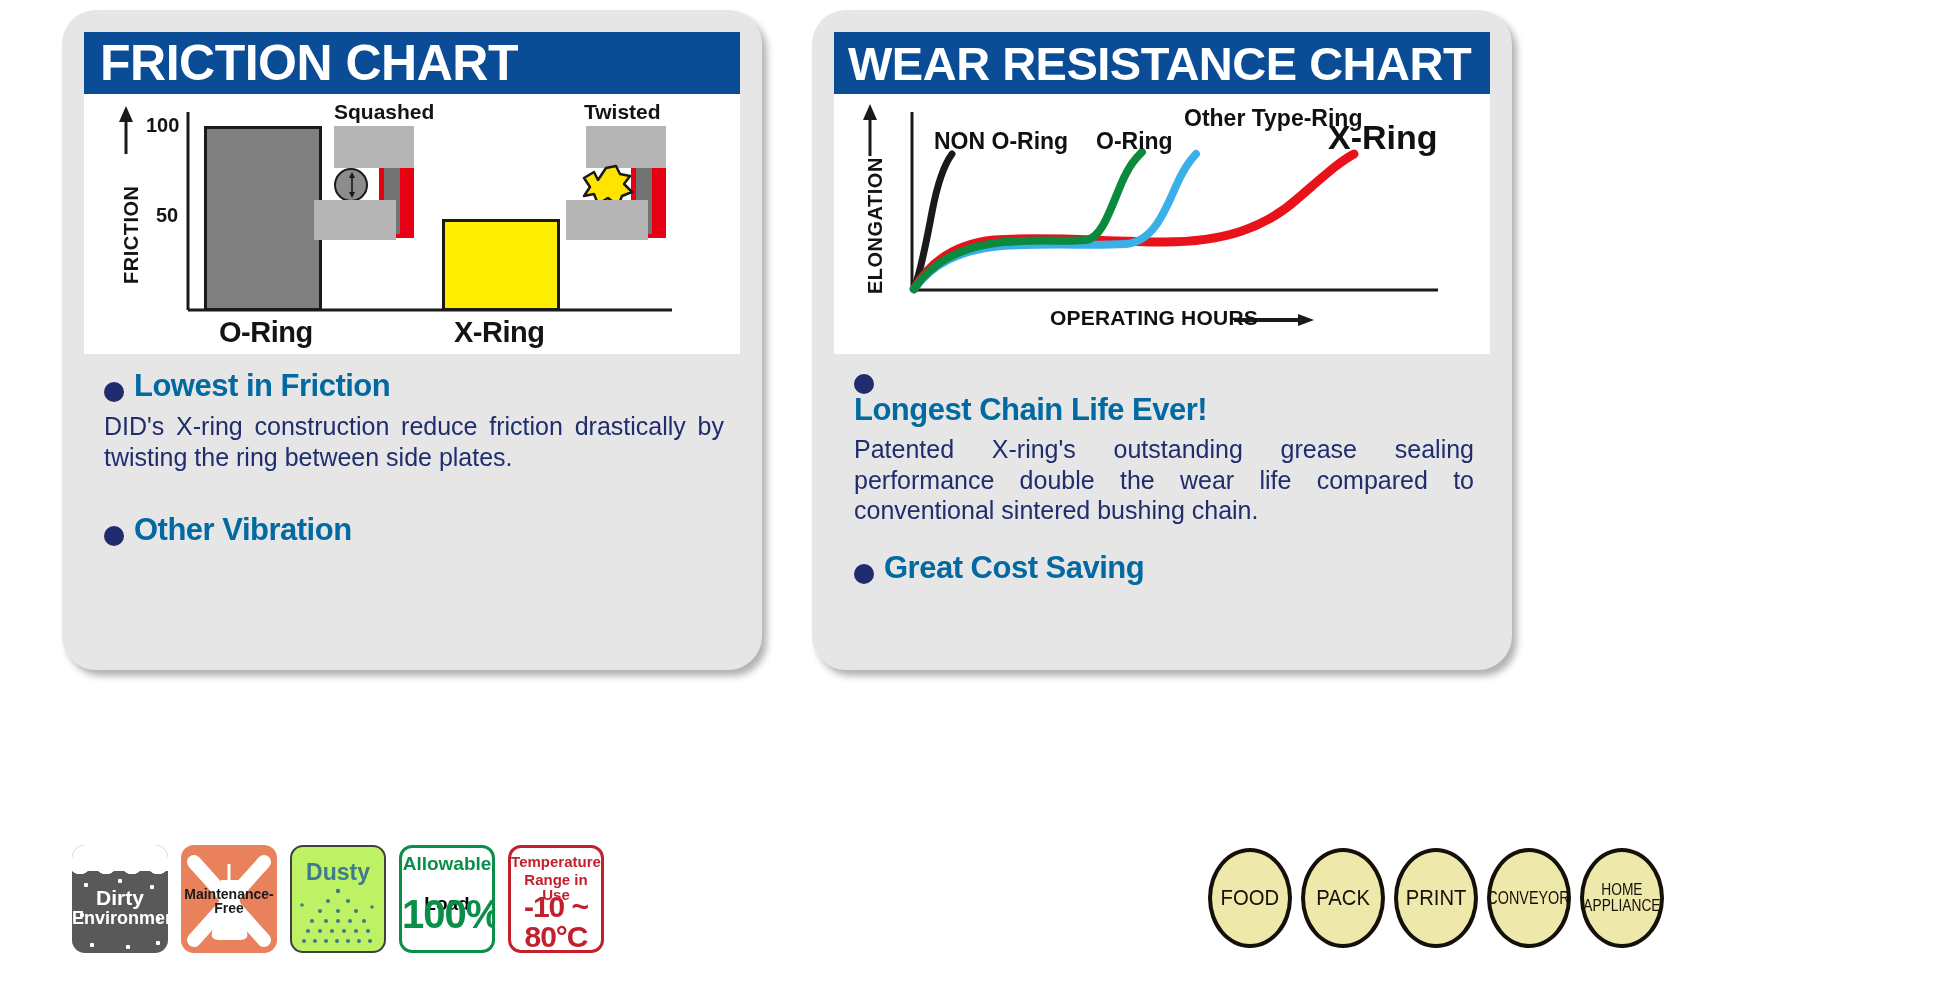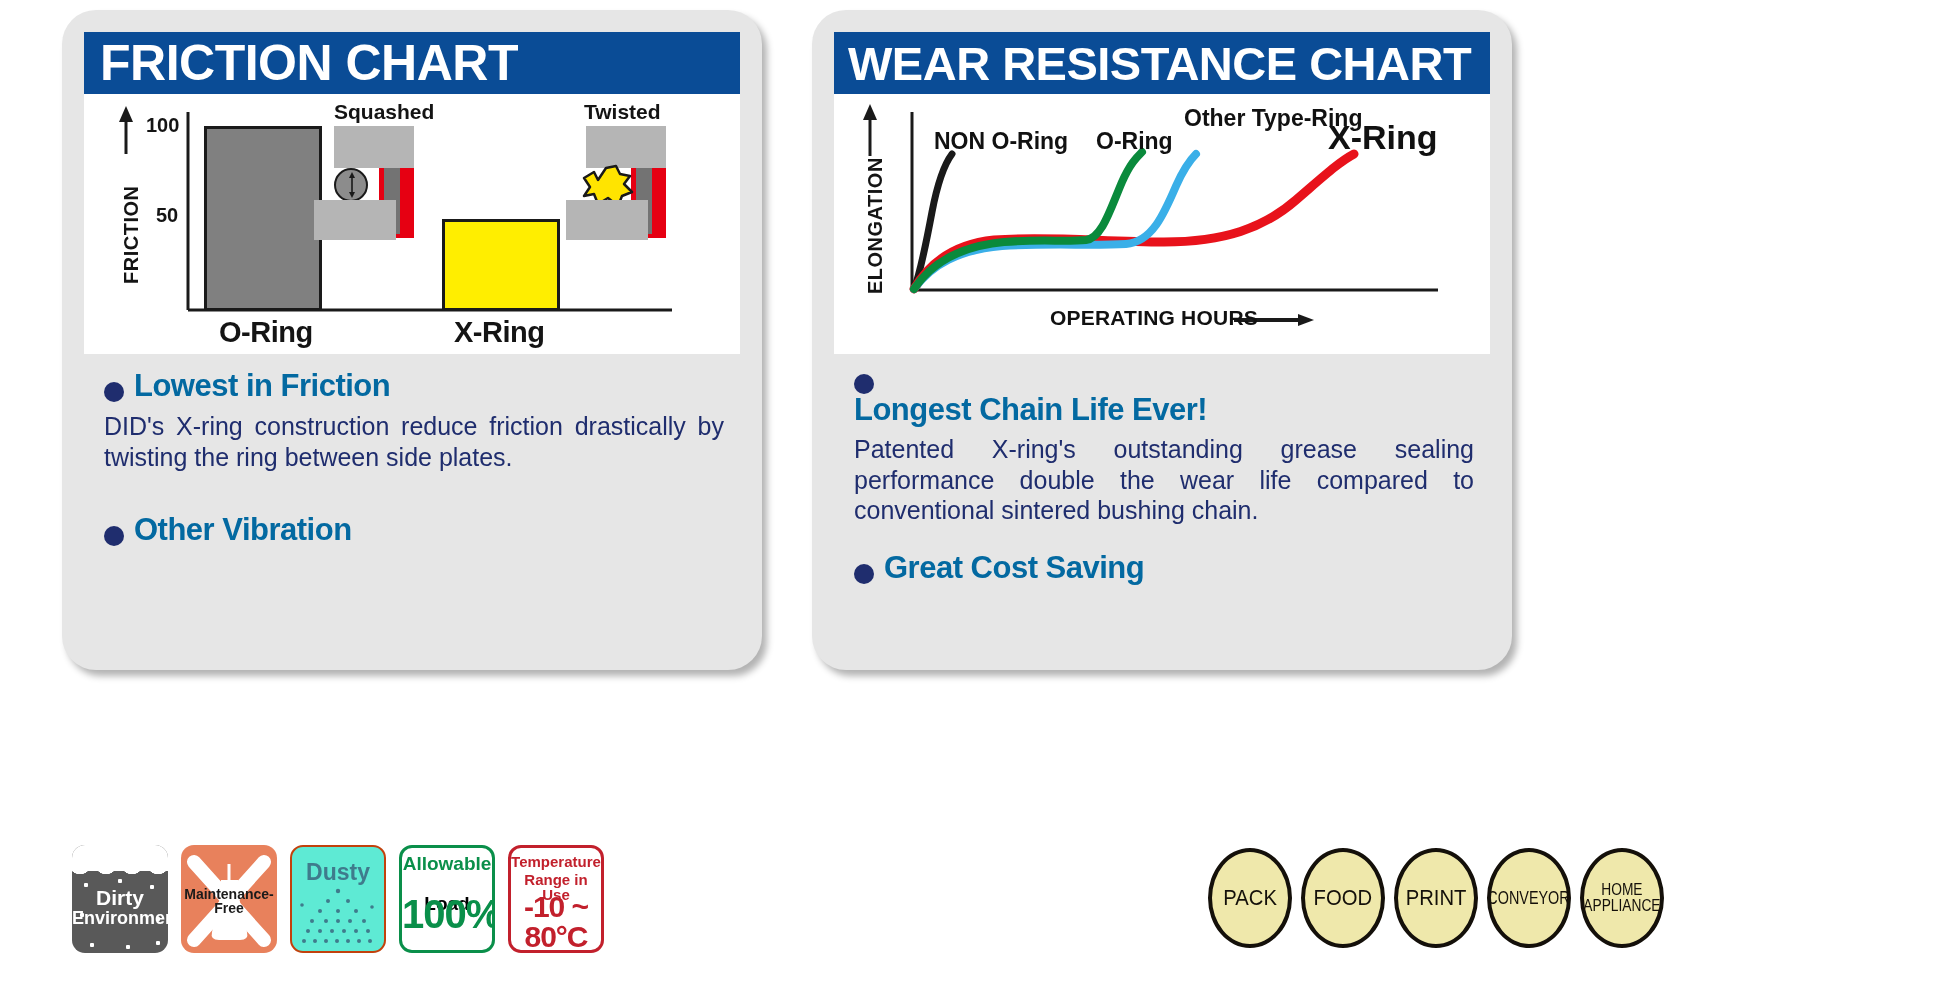--- a/index.html
+++ b/index.html
@@ -113,21 +113,21 @@
                 radial-gradient(circle at 86px 68px,#fff 2px,transparent 2.5px);}
   #b-dirty .l1{top:42px;font-size:21px;color:#fff;}
   #b-dirty .l2{top:64px;font-size:18px;color:#fff;}
 
   
   #b-maint{background:#e8815c;}
   #b-maint .xb{position:absolute;left:5px;top:3px;width:86px;height:102px;}
   #b-maint .lbl{top:42px;font-size:14px;color:#1a1a1a;}
 
   
-  #b-dusty{background:#5eead4;border:2px solid #c2410c;}
+  #b-dusty{background:#bef264;border:2px solid #404040;}
   #b-dusty .lbl{top:14px;font-size:23px;color:#3f7b8c;}
   #b-dusty .cone{position:absolute;left:6px;top:40px;width:80px;height:62px;}
 
   
   #b-load{background:#ffffff;border:3px solid #0a8f4a;}
   #b-load .l1{top:6px;font-size:19px;color:#0a8f4a;}
   #b-load .l2{top:26px;font-size:19px;color:#000000;margin-top:20px;}
   #b-load .l3{top:46px;font-size:40px;color:#0a8f4a;letter-spacing:-1px;}
 
   
@@ -343,24 +343,24 @@
     <div class="sqb" id="b-temp">
       <div class="lbl l1">Temperature</div>
       <div class="lbl l2">Range in Use</div>
       <div class="lbl l3">-10 ~</div>
       <div class="lbl l4">80°C</div>
     </div>
   </div>
 
   <div class="oval-badges">
     <div class="ovb">
+      <span>FOOD</span>
+      </div>
+    <div class="ovb">
       <span>PACK</span>
-      </div>
-    <div class="ovb">
-      <span>FOOD</span>
       </div>
     <div class="ovb">
       <span>PRINT</span>
       </div>
     <div class="ovb narrow">
       <span>CONVEYOR</span>
       </div>
     <div class="ovb tiny">
       <span>HOME
 APPLIANCE</span>

